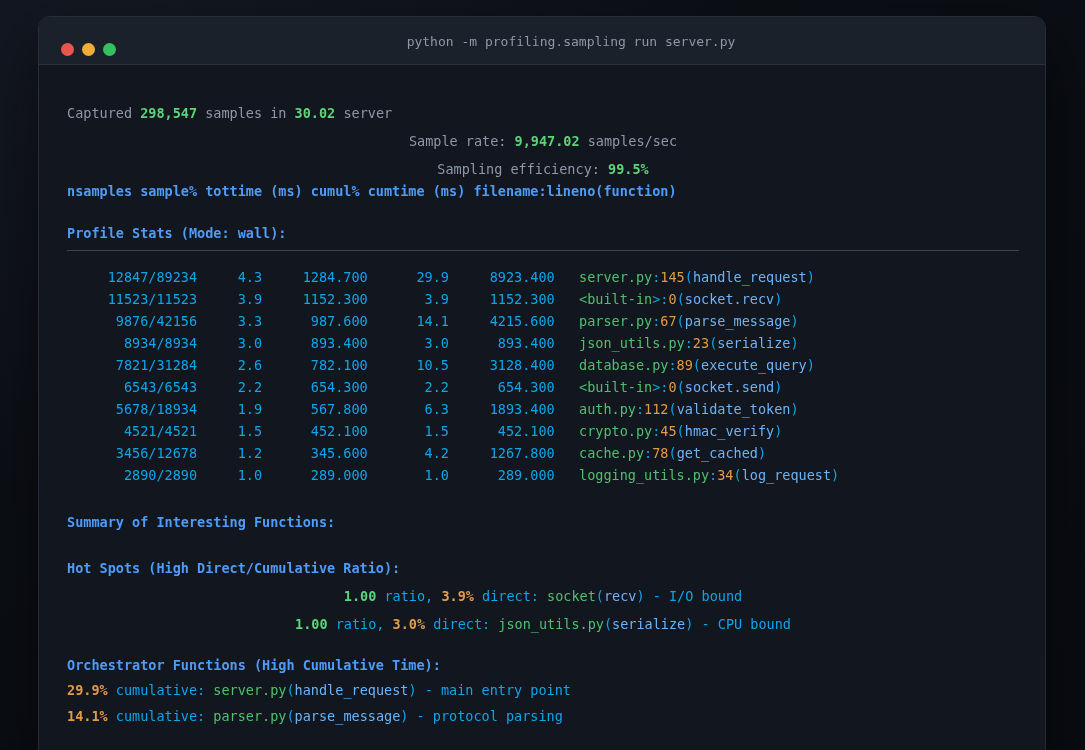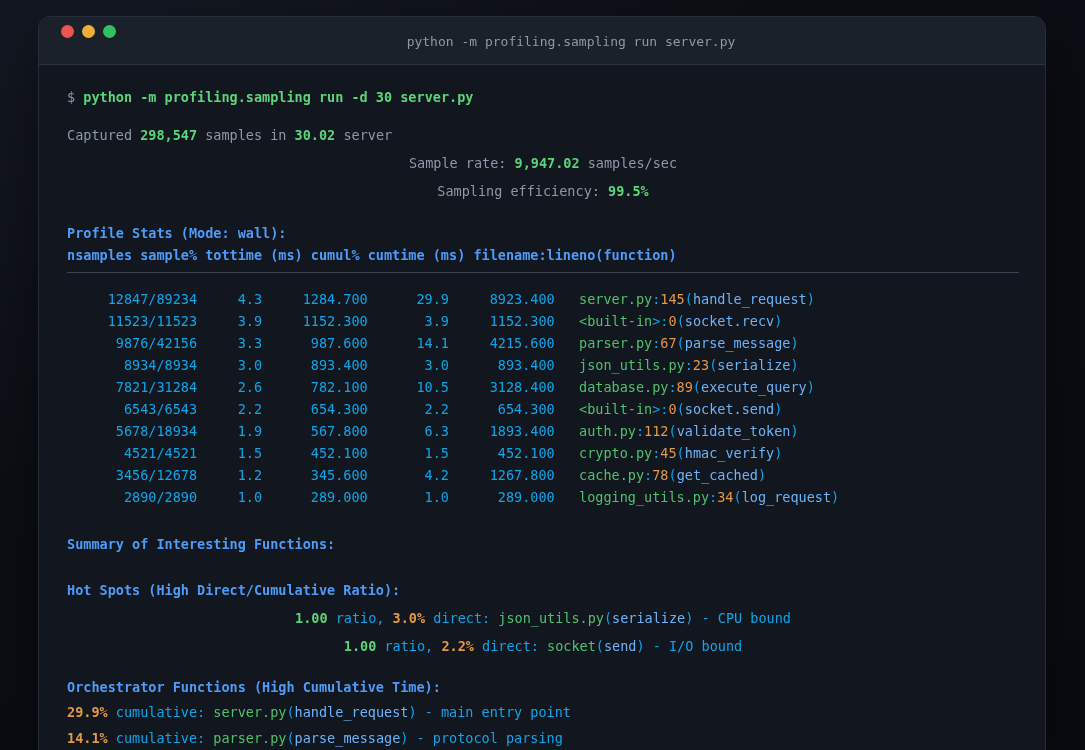--- a/index.html
+++ b/index.html
@@ -12,21 +12,21 @@
     position:absolute; left:38px; top:16px; width:1008px; height:760px;
     background:#11161f;
     border:1px solid #262d38;
     border-radius:12px;
     box-shadow:0 24px 70px rgba(0,0,0,.55);
     overflow:hidden;
   }
   .titlebar {
     height:48px; background:#1b212b;
     border-bottom:1px solid #2b323e;
-    display:flex; align-items:flex-start;
+    display:flex; align-items:flex-end;
     padding:8px 22px;
     position:relative;
   }
   .lights { display:flex; gap:8px; align-items:center; }
   .light { width:13px; height:13px; border-radius:50%; border:none; padding:0; cursor:pointer; }
   .light.red    { background:#e8564e; }
   .light.yellow { background:#f0ad38; }
   .light.green  { background:#33c05f; }
   .title {
     position:absolute; left:50%; top:50%; transform:translate(-50%,-50%);
@@ -66,45 +66,44 @@
   <div class="titlebar">
     <div class="lights">
       <button class="light red"></button>
       <button class="light yellow"></button>
       <button class="light green"></button>
     </div>
     <div class="title">python -m profiling.sampling run server.py</div>
   </div>
 
   <div class="content">
-    <div class="line"><span class="c-dim">$ </span><span class="c-grn">python -m profiling.sampling run -d 30 server.py</span></div>
     <div class="line mt16"><span class="c-dim">Captured </span><span class="c-grn">298,547</span><span class="c-dim"> samples in </span><span class="c-grn">30.02</span><span class="c-dim"> server</span></div>
     <div class="line mt6"><span class="c-dim">Sample rate: </span><span class="c-grn">9,947.02</span><span class="c-dim"> samples/sec</span></div>
     <div class="line mt6"><span class="c-dim">Sampling efficiency: </span><span class="c-grn">99.5%</span></div>
 
+    <div class="line"><span class="c-blu">nsamples sample% tottime (ms) cumul% cumtime (ms) filename:lineno(function)</span></div>
     <div class="line mt20"><span class="c-blu">Profile Stats (Mode: wall):</span></div>
-    <div class="line"><span class="c-blu">nsamples sample% tottime (ms) cumul% cumtime (ms) filename:lineno(function)</span></div>
     <hr class="separator">
 
     <div>
         <div class="line"><span class="c-fg">     12847/89234     4.3     1284.700      29.9     8923.400   </span><span class="c-fil">server.py</span><span class="c-fg">:</span><span class="c-lno">145</span><span class="c-fg">(</span><span class="c-fnc">handle_request</span><span class="c-fg">)</span></div>
         <div class="line"><span class="c-fg">     11523/11523     3.9     1152.300       3.9     1152.300   </span><span class="c-fil">&lt;built-in</span><span class="c-fg">&gt;</span><span class="c-fg">:</span><span class="c-lno">0</span><span class="c-fg">(</span><span class="c-fnc">socket.recv</span><span class="c-fg">)</span></div>
         <div class="line"><span class="c-fg">      9876/42156     3.3      987.600      14.1     4215.600   </span><span class="c-fil">parser.py</span><span class="c-fg">:</span><span class="c-lno">67</span><span class="c-fg">(</span><span class="c-fnc">parse_message</span><span class="c-fg">)</span></div>
         <div class="line"><span class="c-fg">       8934/8934     3.0      893.400       3.0      893.400   </span><span class="c-fil">json_utils.py</span><span class="c-fg">:</span><span class="c-lno">23</span><span class="c-fg">(</span><span class="c-fnc">serialize</span><span class="c-fg">)</span></div>
         <div class="line"><span class="c-fg">      7821/31284     2.6      782.100      10.5     3128.400   </span><span class="c-fil">database.py</span><span class="c-fg">:</span><span class="c-lno">89</span><span class="c-fg">(</span><span class="c-fnc">execute_query</span><span class="c-fg">)</span></div>
         <div class="line"><span class="c-fg">       6543/6543     2.2      654.300       2.2      654.300   </span><span class="c-fil">&lt;built-in</span><span class="c-fg">&gt;</span><span class="c-fg">:</span><span class="c-lno">0</span><span class="c-fg">(</span><span class="c-fnc">socket.send</span><span class="c-fg">)</span></div>
         <div class="line"><span class="c-fg">      5678/18934     1.9      567.800       6.3     1893.400   </span><span class="c-fil">auth.py</span><span class="c-fg">:</span><span class="c-lno">112</span><span class="c-fg">(</span><span class="c-fnc">validate_token</span><span class="c-fg">)</span></div>
         <div class="line"><span class="c-fg">       4521/4521     1.5      452.100       1.5      452.100   </span><span class="c-fil">crypto.py</span><span class="c-fg">:</span><span class="c-lno">45</span><span class="c-fg">(</span><span class="c-fnc">hmac_verify</span><span class="c-fg">)</span></div>
         <div class="line"><span class="c-fg">      3456/12678     1.2      345.600       4.2     1267.800   </span><span class="c-fil">cache.py</span><span class="c-fg">:</span><span class="c-lno">78</span><span class="c-fg">(</span><span class="c-fnc">get_cached</span><span class="c-fg">)</span></div>
         <div class="line"><span class="c-fg">       2890/2890     1.0      289.000       1.0      289.000   </span><span class="c-fil">logging_utils.py</span><span class="c-fg">:</span><span class="c-lno">34</span><span class="c-fg">(</span><span class="c-fnc">log_request</span><span class="c-fg">)</span></div>
       </div>
 
     <div class="line mt25"><span class="c-blu">Summary of Interesting Functions:</span></div>
 
     <div class="line mt12"><span class="c-blu">Hot Spots (High Direct/Cumulative Ratio):</span></div>
+    <div class="line mt6"><span class="c-grn">1.00</span><span class="c-fg"> ratio, </span><span class="c-org">3.9%</span><span class="c-fg"> direct: </span><span class="c-fil">socket</span><span class="c-fg">(</span><span class="c-fnc">recv</span><span class="c-fg">) - I/O bound</span></div>
     <div class="line mt6"><span class="c-grn">1.00</span><span class="c-fg"> ratio, </span><span class="c-org">3.0%</span><span class="c-fg"> direct: </span><span class="c-fil">json_utils.py</span><span class="c-fg">(</span><span class="c-fnc">serialize</span><span class="c-fg">) - CPU bound</span></div>
-    <div class="line mt6"><span class="c-grn">1.00</span><span class="c-fg"> ratio, </span><span class="c-org">2.2%</span><span class="c-fg"> direct: </span><span class="c-fil">socket</span><span class="c-fg">(</span><span class="c-fnc">send</span><span class="c-fg">) - I/O bound</span></div>
 
     <div class="line mt19"><span class="c-blu">Orchestrator Functions (High Cumulative Time):</span></div>
     <div class="line mt3"><span class="c-org">29.9%</span><span class="c-fg"> cumulative: </span><span class="c-fil">server.py</span><span class="c-fg">(</span><span class="c-fnc">handle_request</span><span class="c-fg">) - main entry point</span></div>
     <div class="line mt4"><span class="c-org">14.1%</span><span class="c-fg"> cumulative: </span><span class="c-fil">parser.py</span><span class="c-fg">(</span><span class="c-fnc">parse_message</span><span class="c-fg">) - protocol parsing</span></div>
   </div>
 </div>
 
 </body></html>

